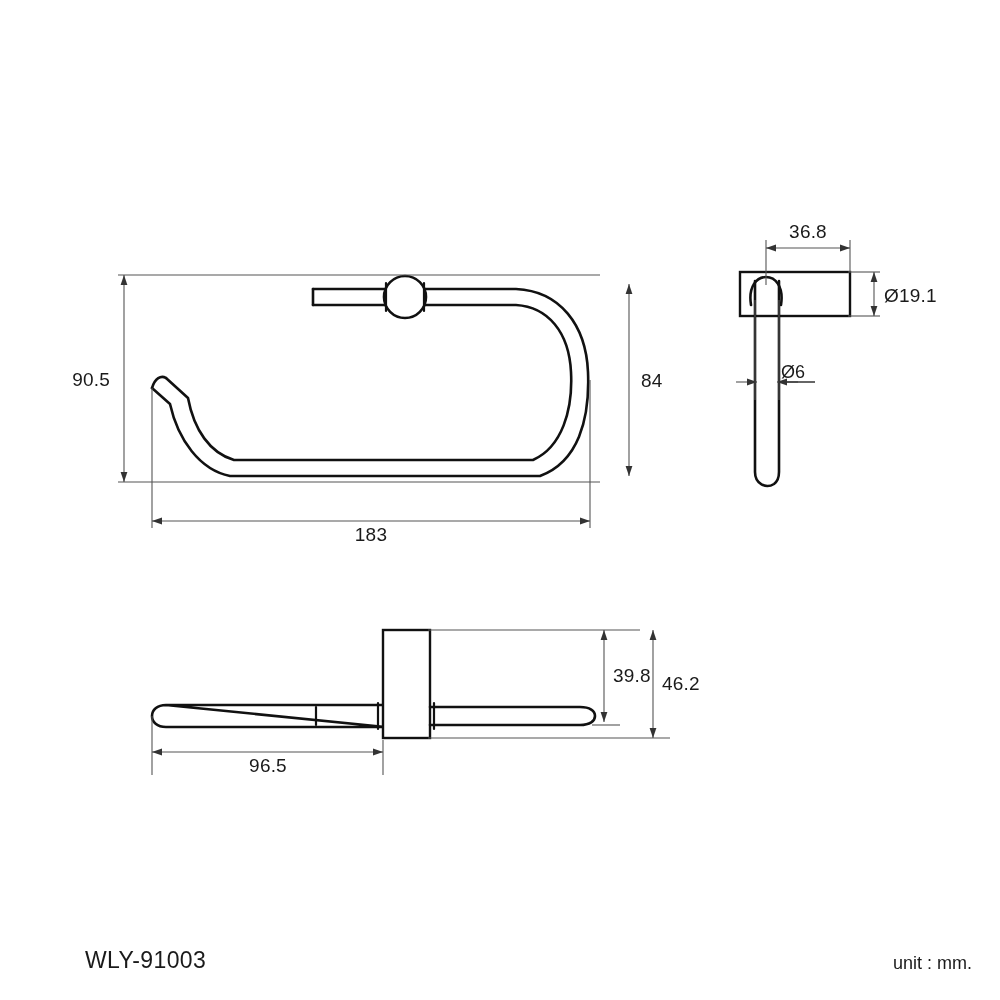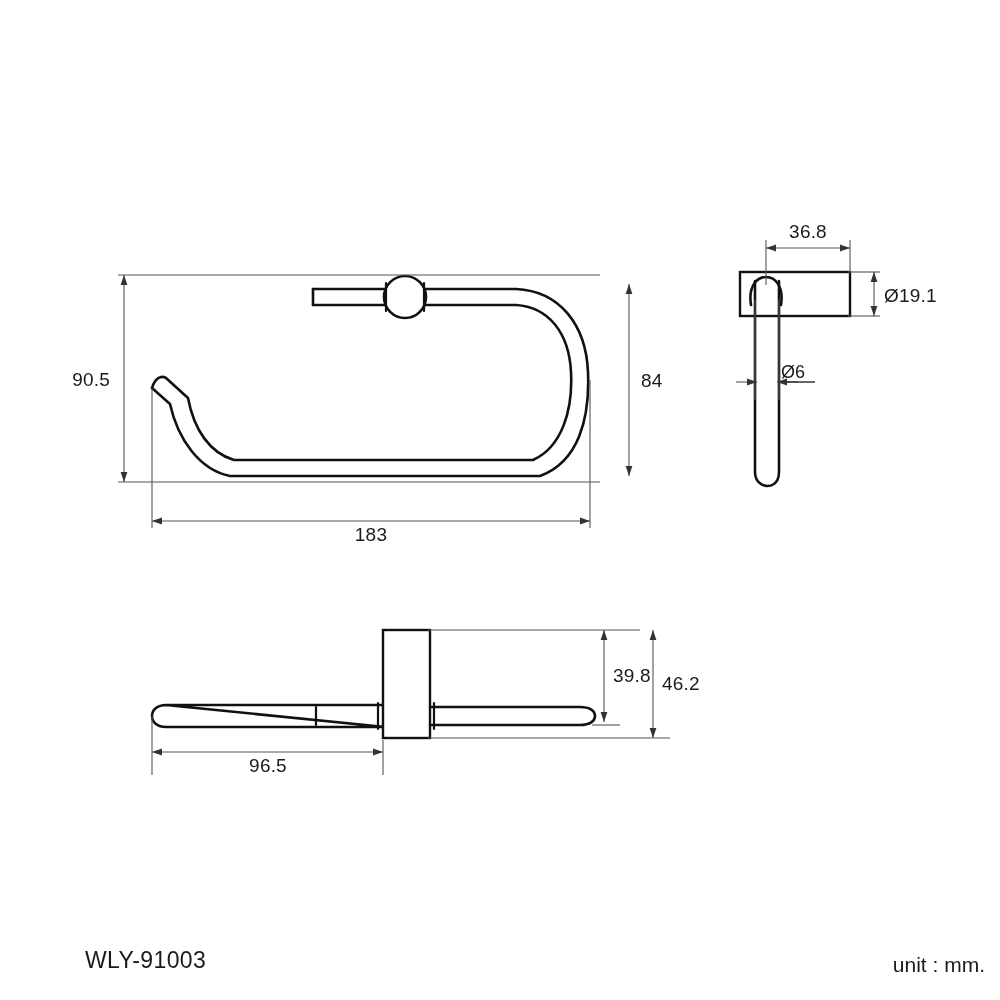--- a/index.html
+++ b/index.html
@@ -81,23 +81,23 @@
     font-family: "Liberation Sans", sans-serif;
     color: #1a1a1a;
   }
   #model-code {
     left: 85px;
     top: 947px;
     font-size: 23px;
     letter-spacing: 0.4px;
   }
   #unit-note {
-    right: 15px;
+    right: 28px;
     top: 953px;
-    font-size: 21px;
+    font-size: 18px;
   }
 </style>
 </head>
 <body>
 
 <div id="drawing-sheet">
 
   <svg id="tech-drawing" viewBox="0 0 1000 1000">
     <defs>
       <marker id="ar-r" markerWidth="11" markerHeight="8" refX="10" refY="4" orient="auto" markerUnits="userSpaceOnUse">

